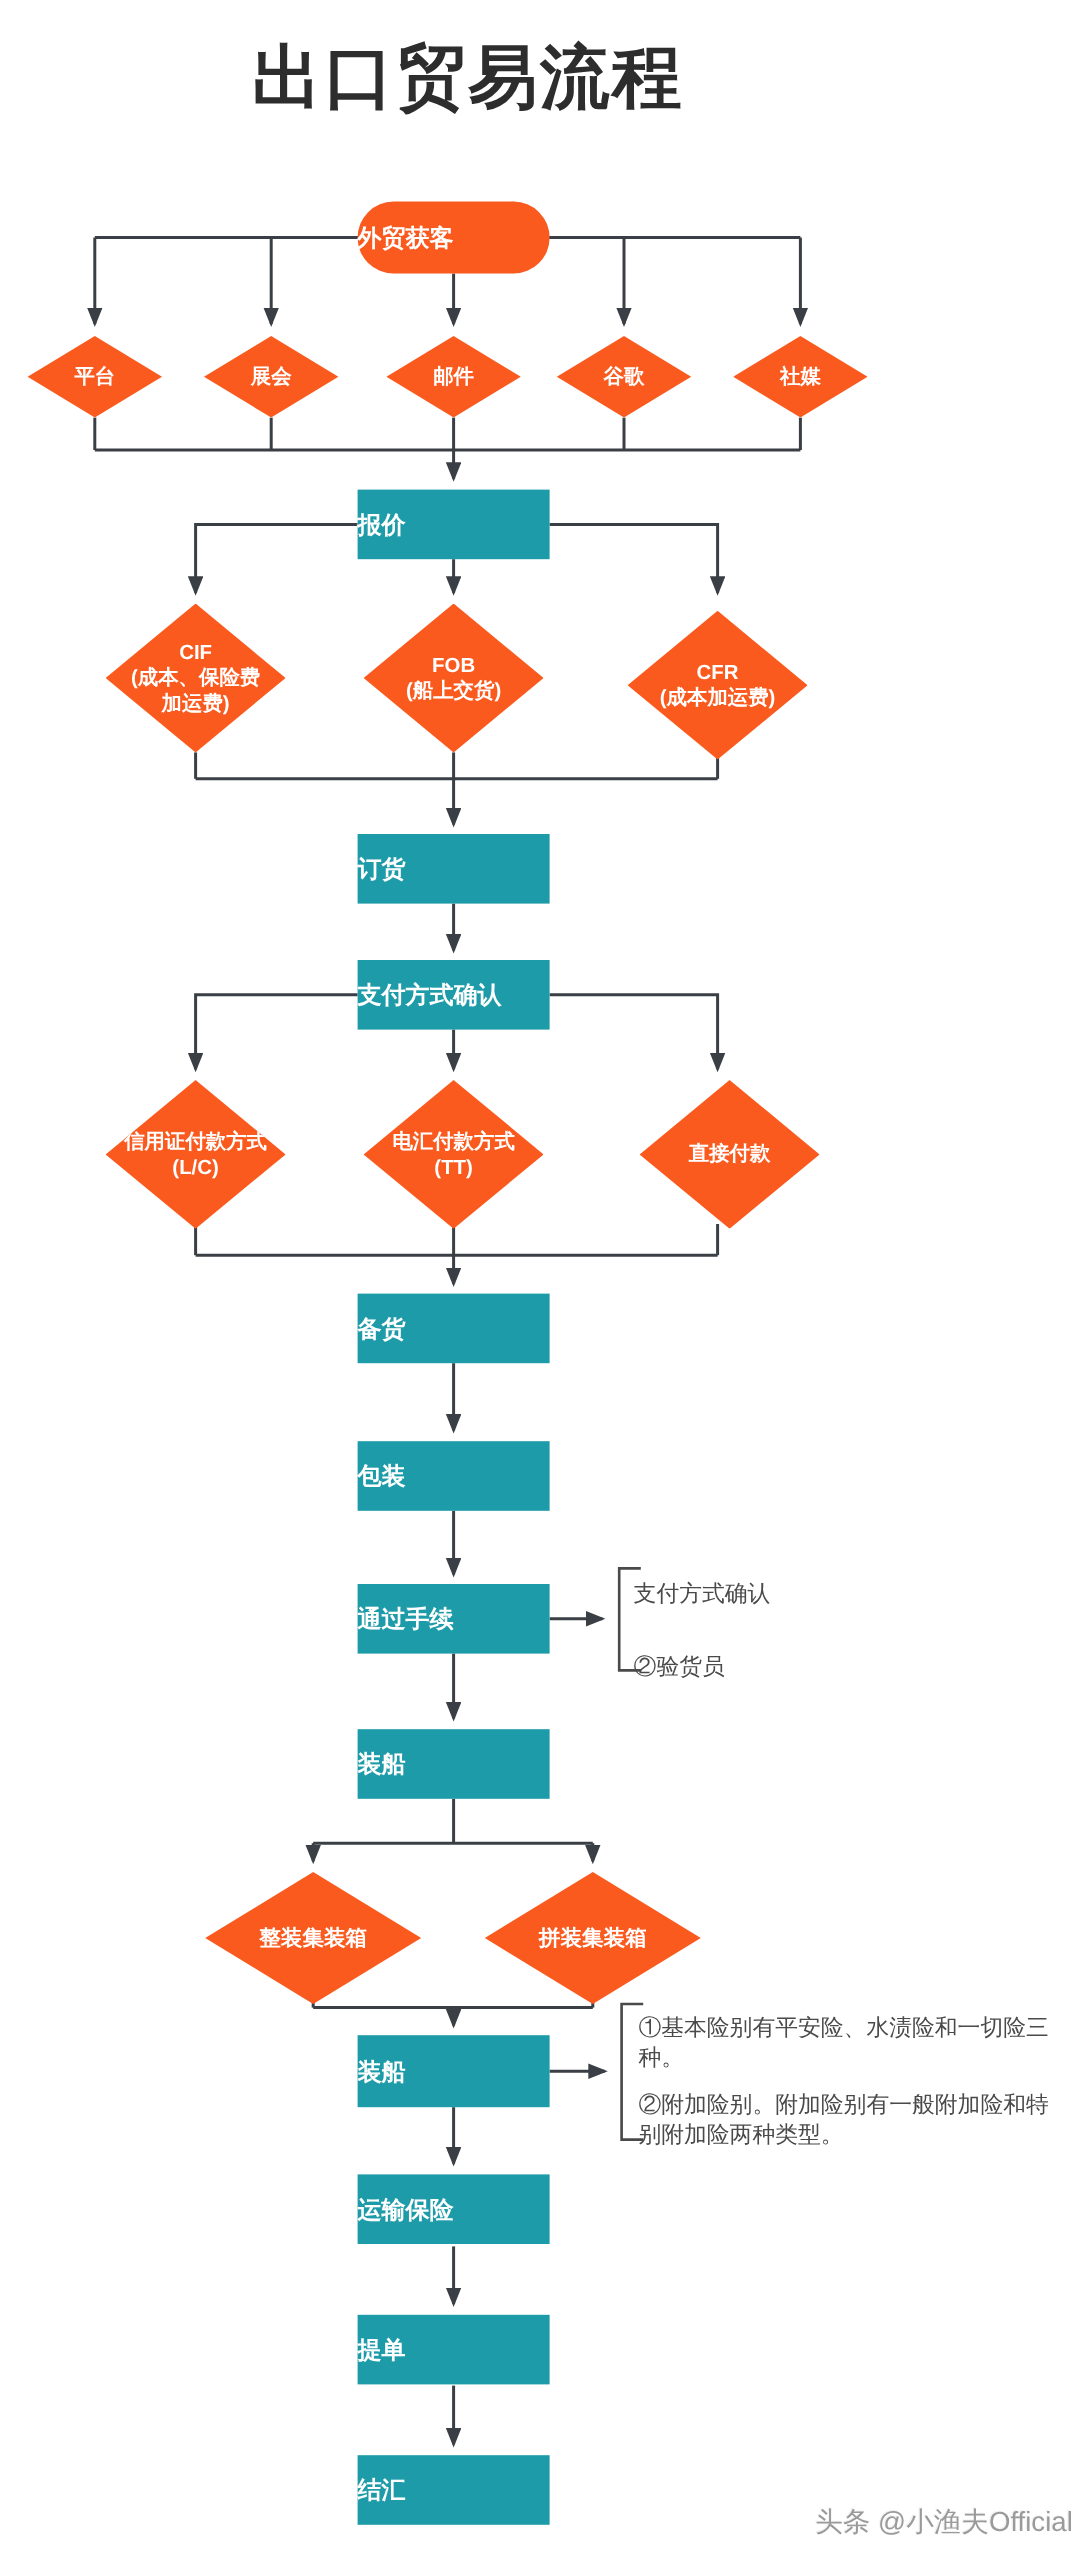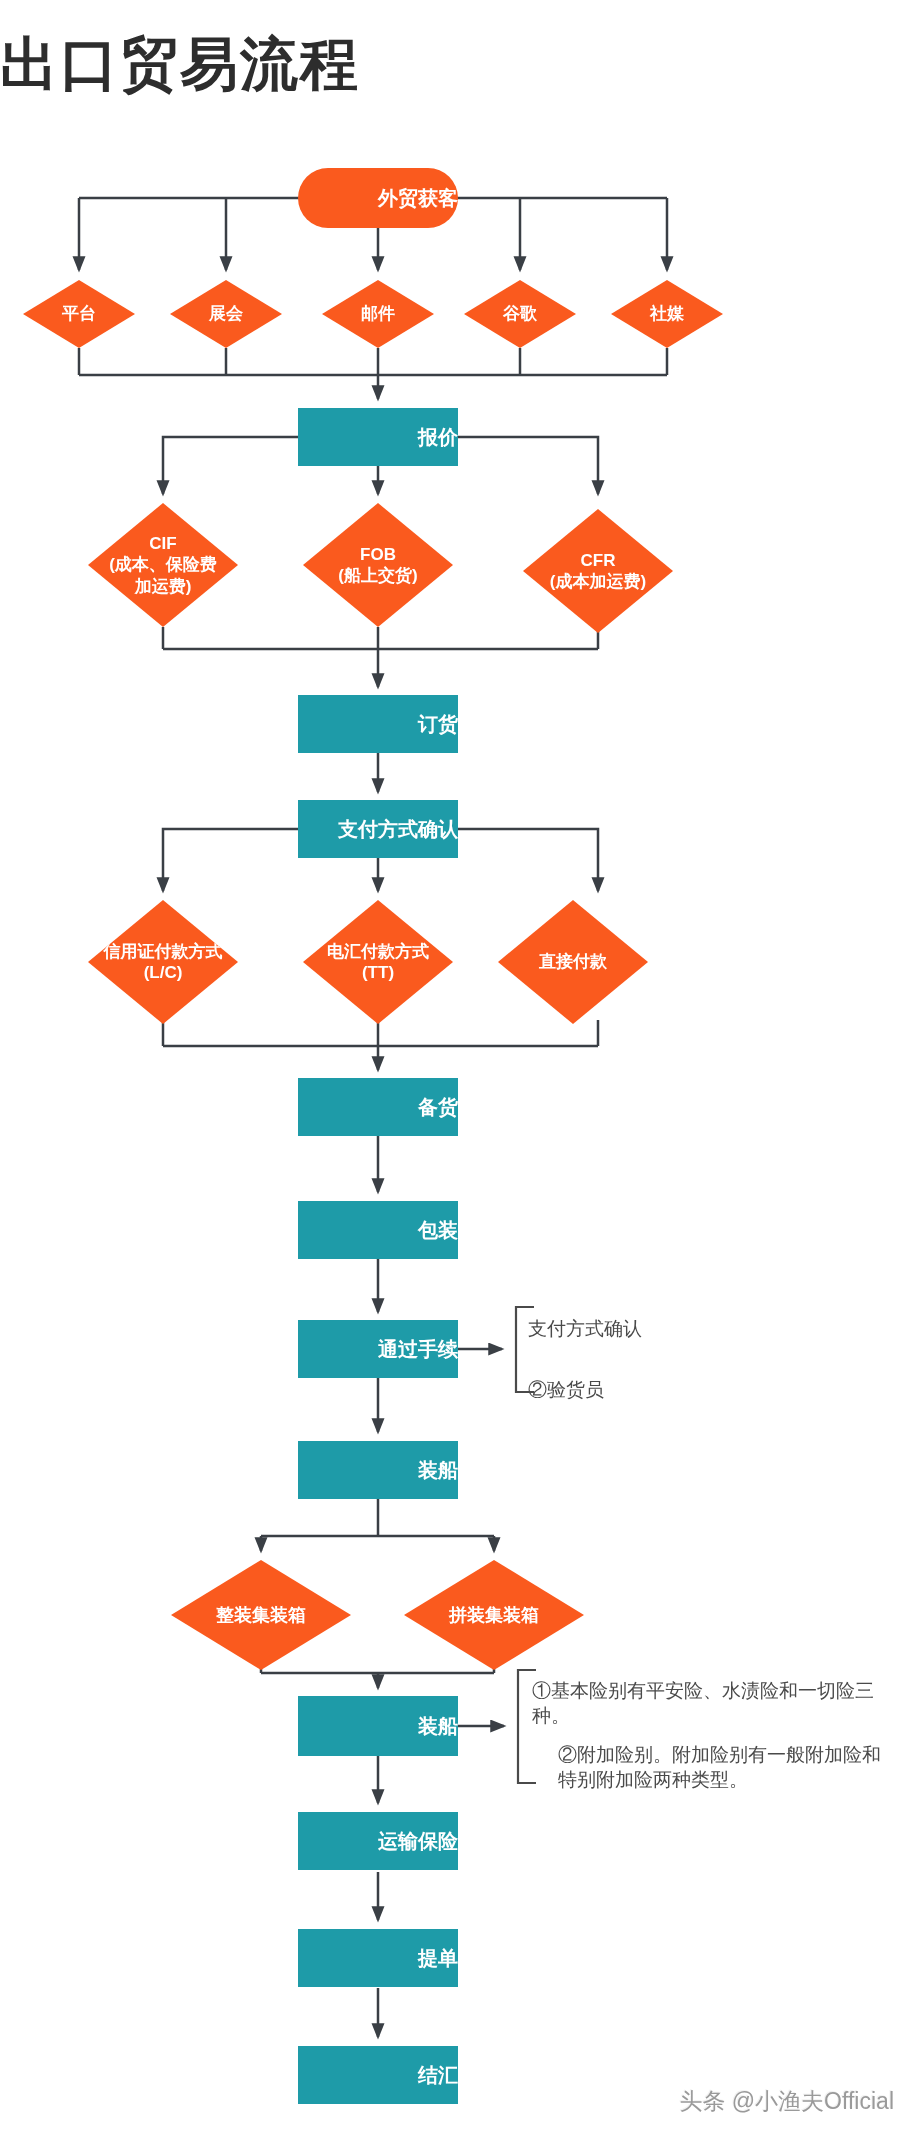--- a/index.html
+++ b/index.html
@@ -9,43 +9,43 @@
     background:#ffffff;
     font-family:"Liberation Sans", sans-serif;
     overflow:hidden;
   }
   #wires{position:absolute;left:0;top:0;z-index:0;}
   .cline{stroke:var(--line);stroke-width:2.5;fill:none;}
   .bracket{stroke:var(--ann);stroke-width:2.2;fill:none;}
   #ah path{fill:var(--line);}
   .page-title{
     position:absolute;left:0;top:26px;width:780px;
-    font-size:58px;font-weight:800;color:#2d2d2d;
+    text-align:center;font-size:58px;font-weight:800;color:#2d2d2d;
     letter-spacing:2px;z-index:2;
   }
   .node{
-    position:absolute;z-index:1;display:flex;align-items:center;justify-content:flex-end;
+    position:absolute;z-index:1;display:flex;align-items:center;justify-content:flex-start;
     color:#ffffff;font-weight:bold;text-align:center;
   }
   .pill{background:var(--orange);border-radius:30px;width:160px;height:60px;font-size:20px;}
   .box{background:var(--teal);width:160px;height:58px;font-size:20px;}
   .diamond{
     background:var(--orange);
     clip-path:polygon(50% 0,100% 50%,50% 100%,0 50%);
   }
   .diamond .dtxt{width:100%;padding:0 14px;line-height:1.25;}
   .d-sm{width:112px;height:68px;font-size:17px;}
   .d-lg{width:150px;height:124px;font-size:17px;}
   .d-xl{width:180px;height:110px;font-size:18px;}
   .annotation{
     position:absolute;z-index:1;color:var(--ann);
     font-size:19px;line-height:1.32;
   }
   .annotation .ann-line + .ann-line{margin-top:36px;}
-  .annotation .ann-para + .ann-para{margin-top:14px;margin-left:26px;}
+  .annotation .ann-para + .ann-para{margin-top:14px;}
   .watermark{
     position:absolute;right:8px;top:2086px;z-index:2;
     font-size:23px;color:#9a9a9a;
     text-shadow:1px 1px 0 #ffffff,-1px -1px 0 #f2f2f2;
   }
 </style>
 </head>
 <body>
 
 <div id="canvas" style="--orange: #FA5A1E; --teal: #1E9BA8; --line: #3A3F45; --ann: #4A4A4A;">
@@ -178,21 +178,21 @@
       <div>信用证付款方式</div>
       <div>(L/C)</div>
     </div>
   </div>
   <div class="node diamond d-lg" style="left:303px;top:900px">
     <div class="dtxt">
       <div>电汇付款方式</div>
       <div>(TT)</div>
     </div>
   </div>
-  <div class="node diamond d-lg" style="left:498px;top:900px">
+  <div class="node diamond d-lg" style="left:533px;top:900px">
     <div class="dtxt">
       <div>直接付款</div>
     </div>
   </div>
 
   <div class="node box" style="left:298px;top:1078px">
     <span>备货</span>
   </div>
   <div class="node box" style="left:298px;top:1201px">
     <span>包装</span>

